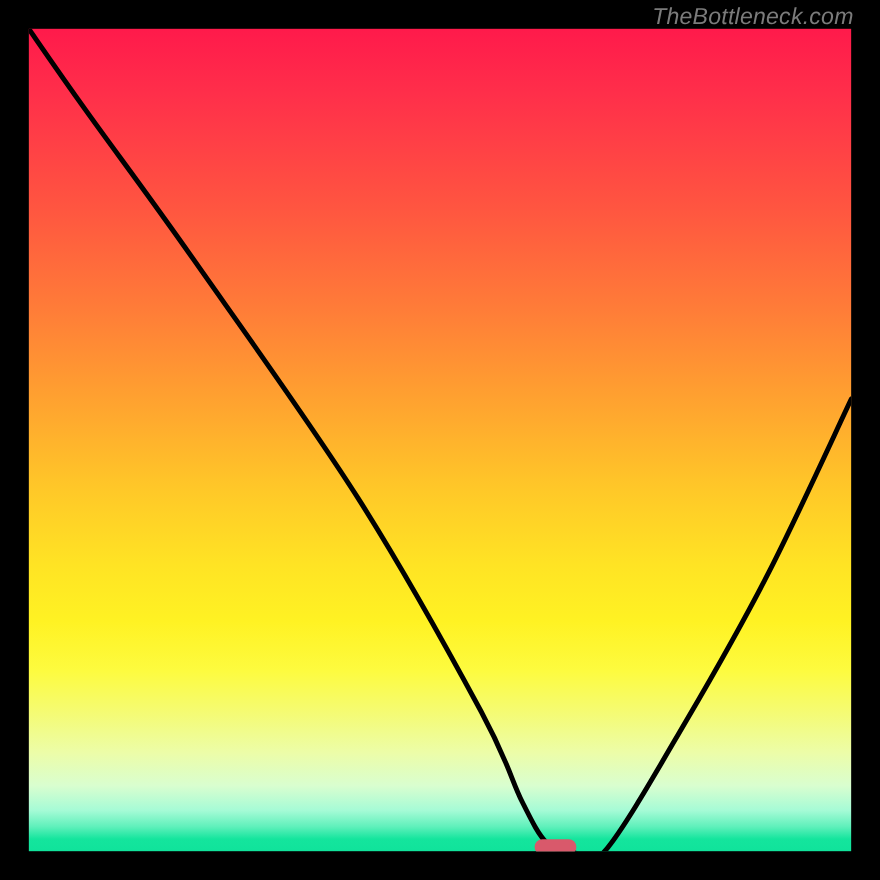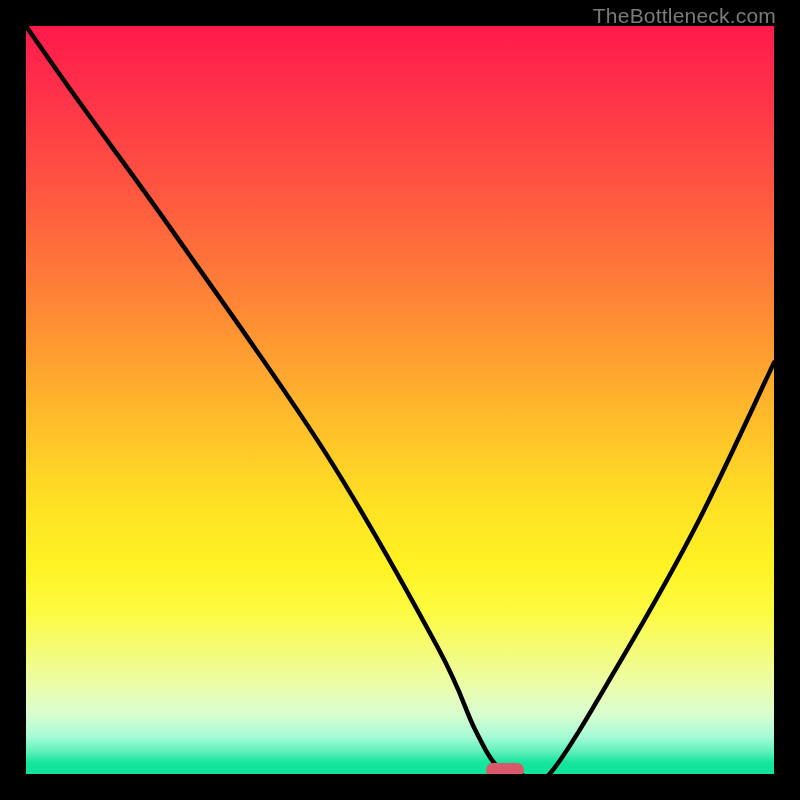--- a/index.html
+++ b/index.html
@@ -50,20 +50,21 @@
   }
   .watermark {
     position: absolute;
     top: 4px;
     right: 24px;
     color: #7b7b7b;
     font-size: 21px;
     font-weight: 500;
     letter-spacing: 0.2px;
     user-select: none;
+    font-style: italic;
   }
   svg.curve {
     position: absolute;
     inset: 0;
   }
   .marker {
     position: absolute;
     width: 38px;
     height: 14px;
     border-radius: 8px;

